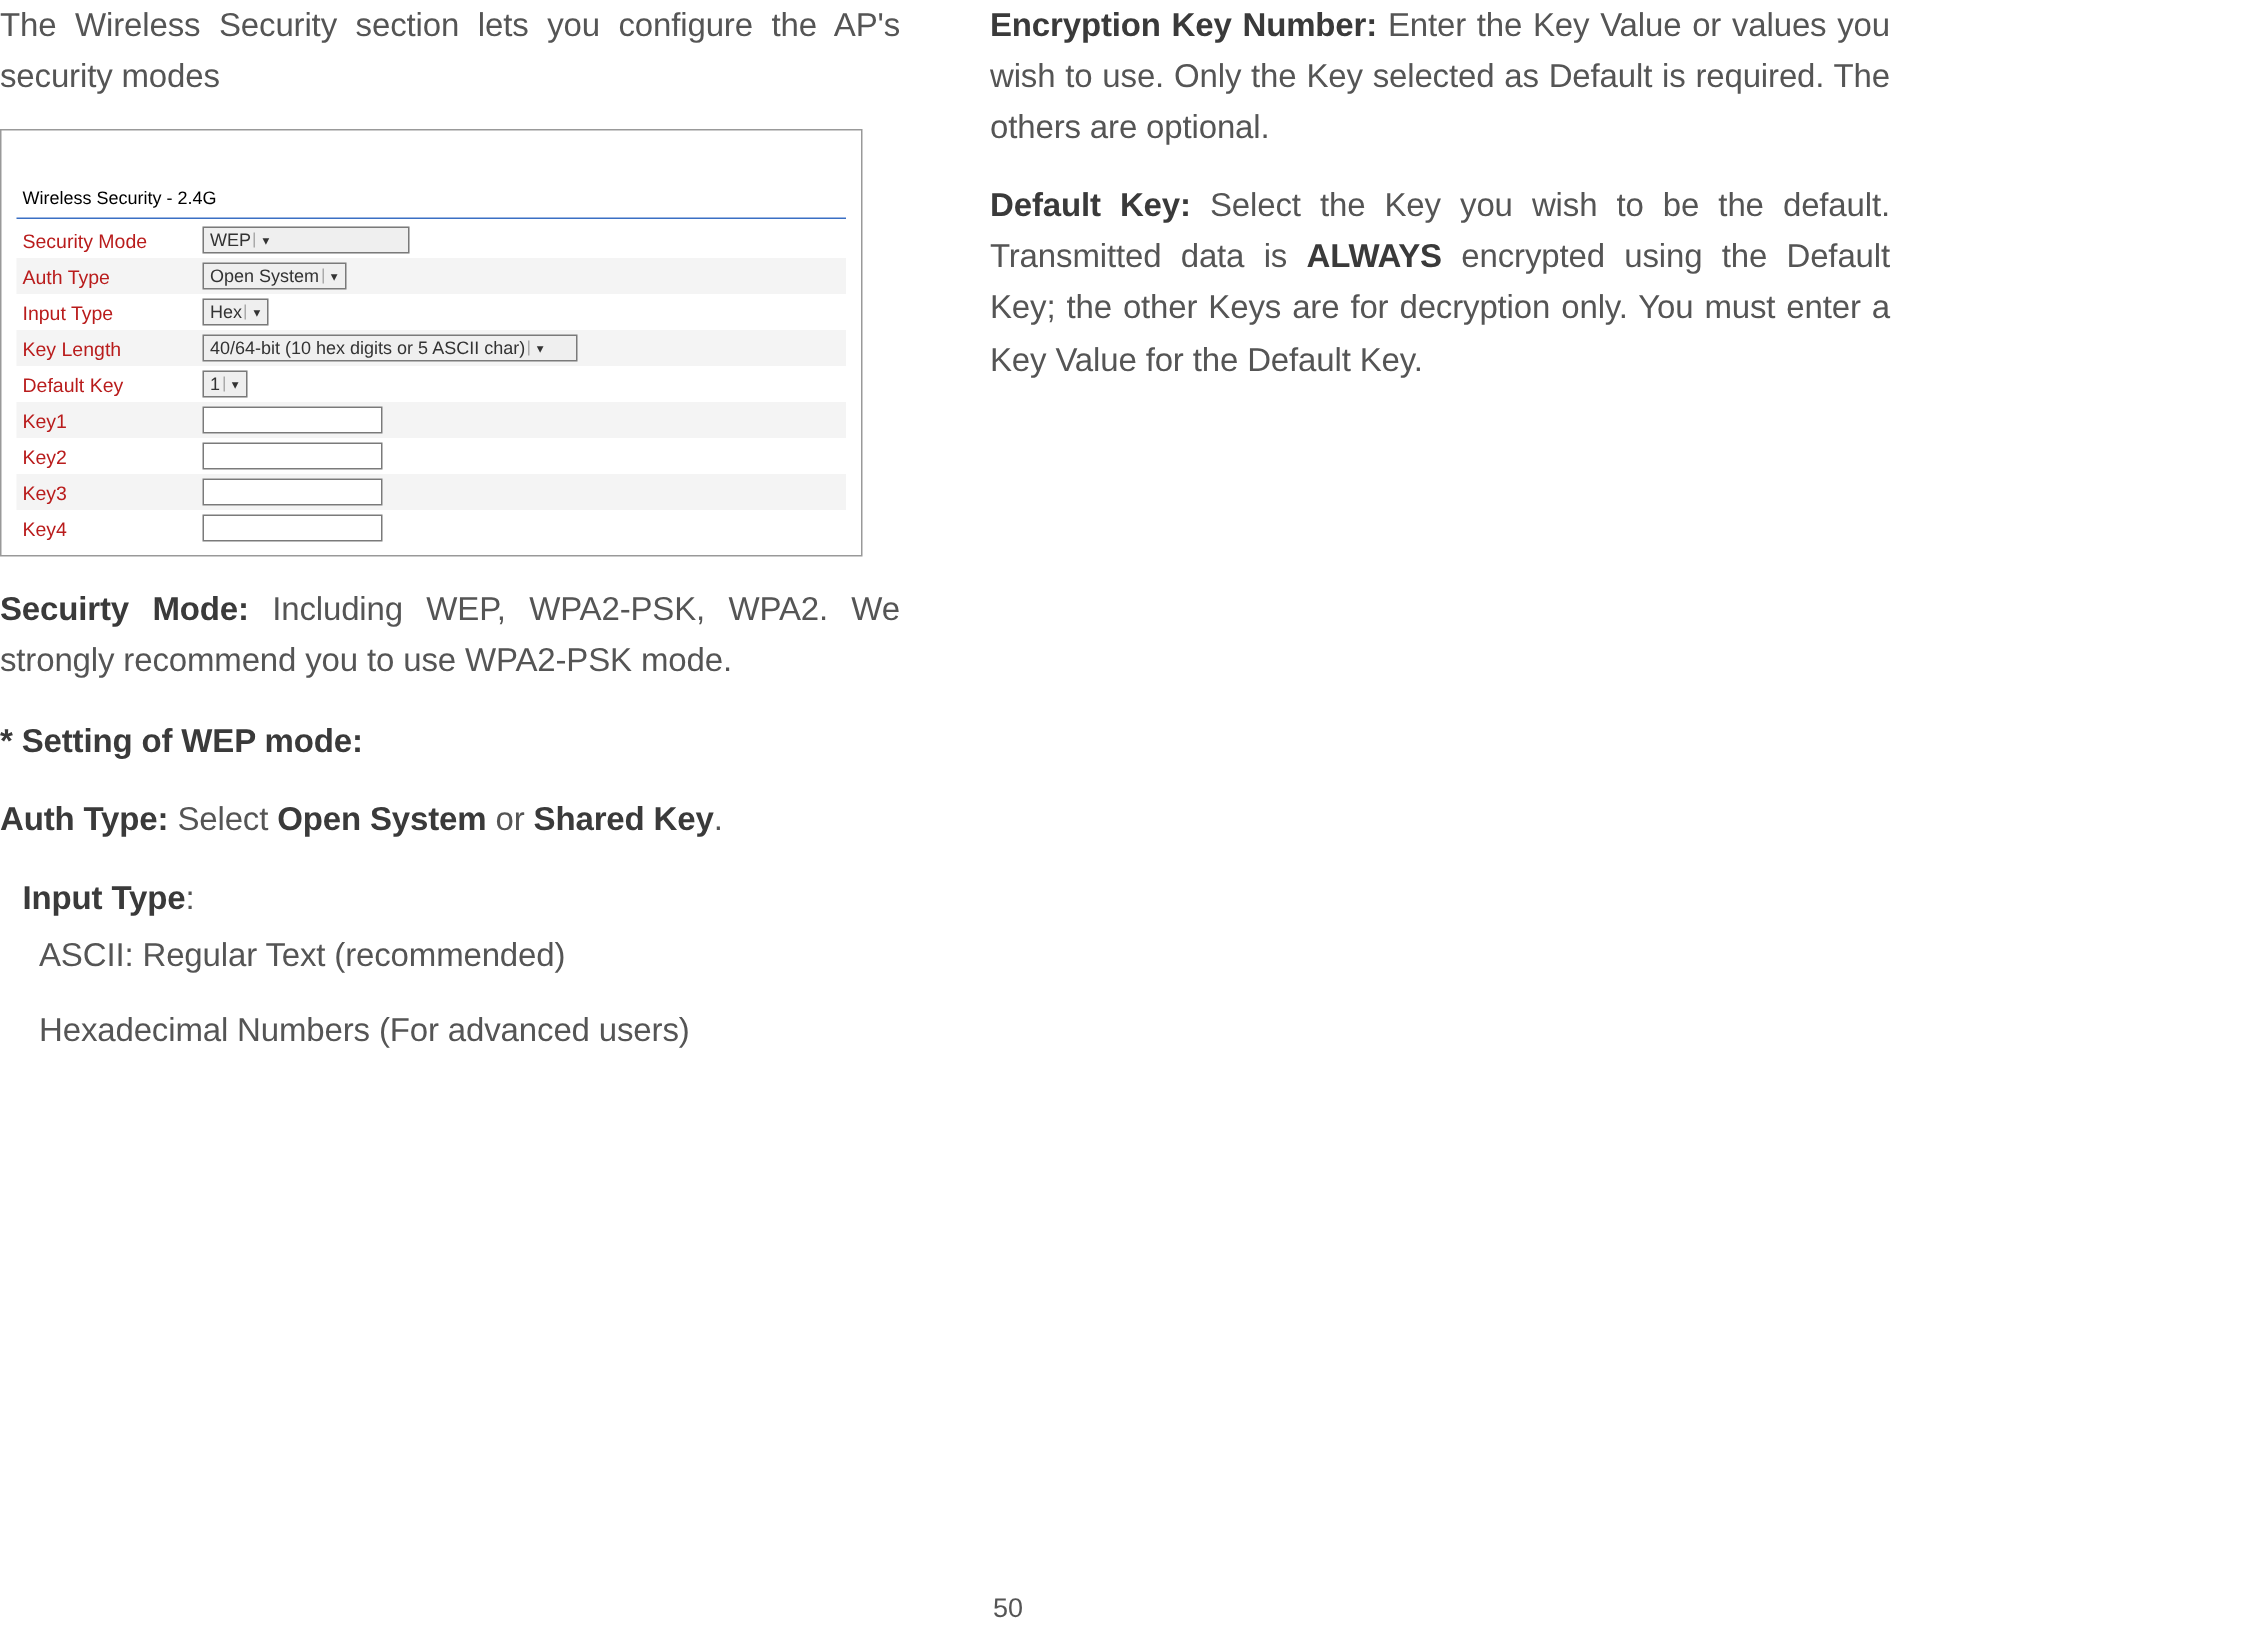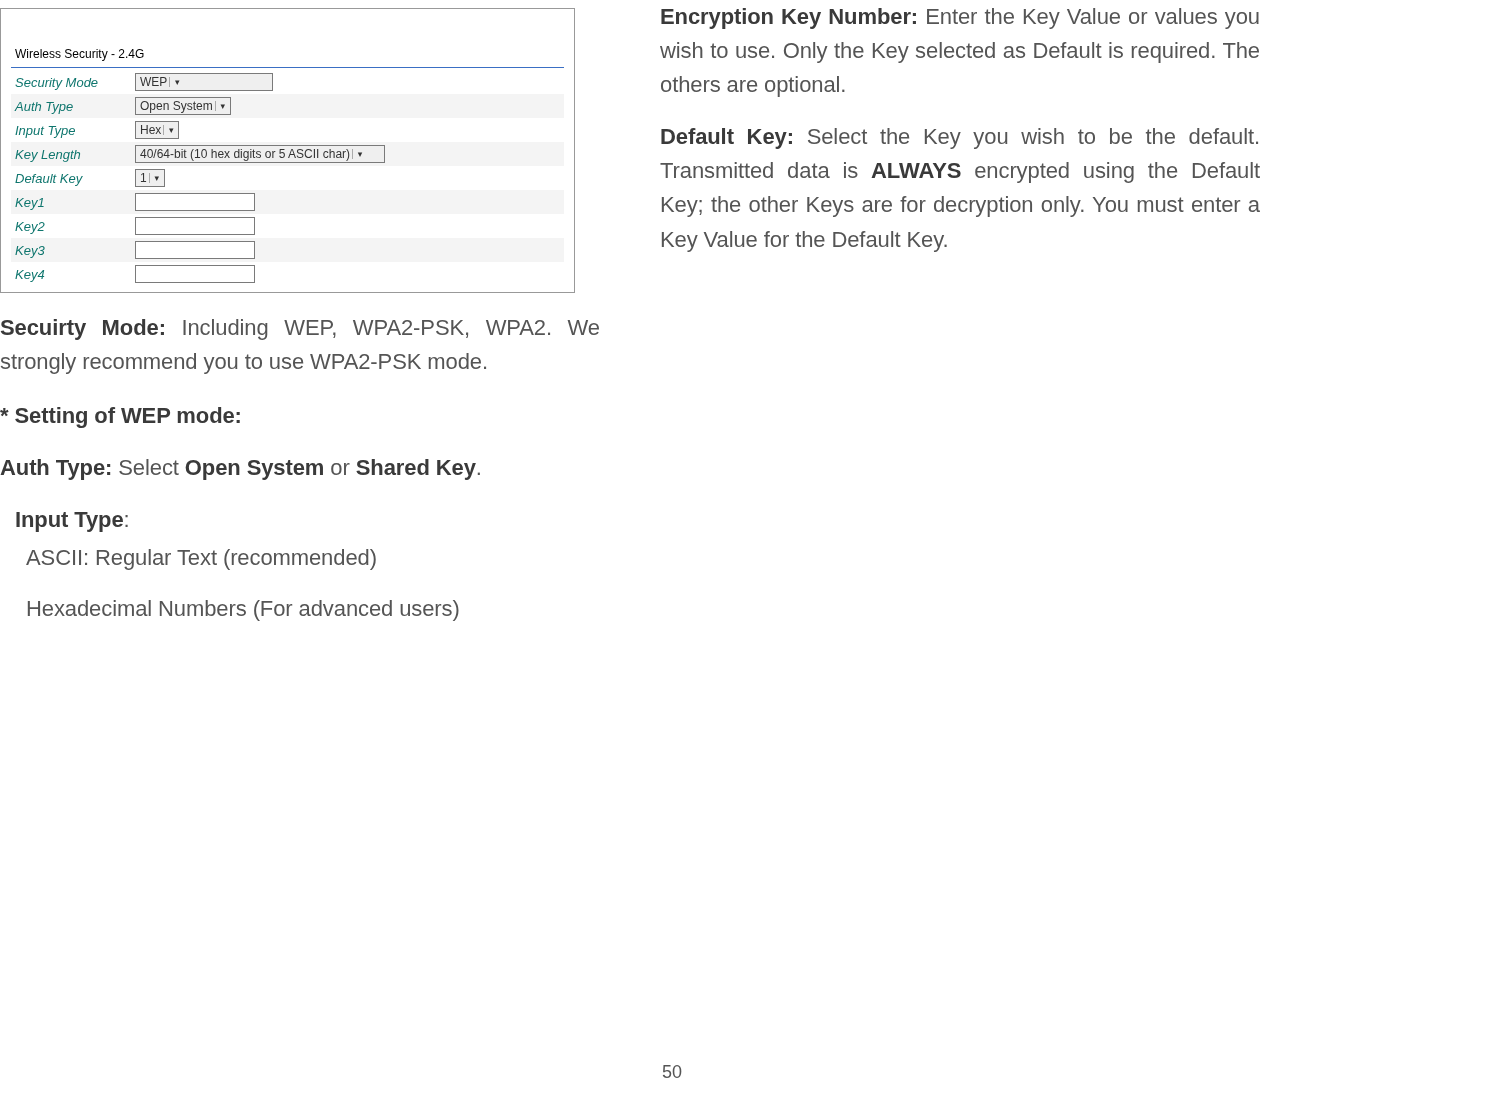--- a/index.html
+++ b/index.html
@@ -78,22 +78,21 @@
   .row {
     display: flex;
     align-items: center;
     height: 24px;
     font-size: 13px;
   }
   .row.alt { background: #f4f4f4; }
   .row-label {
     width: 120px;
     padding-left: 4px;
-    color: #0f766e;
-    font-style: italic;
+    color: #b91c1c;
   }
   .select {
     display: inline-flex;
     align-items: center;
     height: 18px;
     border: 1px solid #7a7a7a;
     background: #efefef;
     font-size: 12px;
     padding: 0 2px 0 4px;
     box-sizing: border-box;
@@ -116,20 +115,21 @@
     background: #fff;
     box-sizing: border-box;
   }
 </style>
 </head>
 <body>
 
 <div class="page">
 
   <div class="col col-left">
+    <p class="body-text">The Wireless Security section lets you configure the AP's security modes</p>
 
     <div class="panel">
       <div class="panel-title">Wireless Security - 2.4G</div>
       <hr class="panel-divider">
 
       <div class="row">
         <div class="row-label">Security Mode</div>
         <div class="select" style="width:138px;">
           <span>WEP</span>
           <span class="caret">▾</span>

